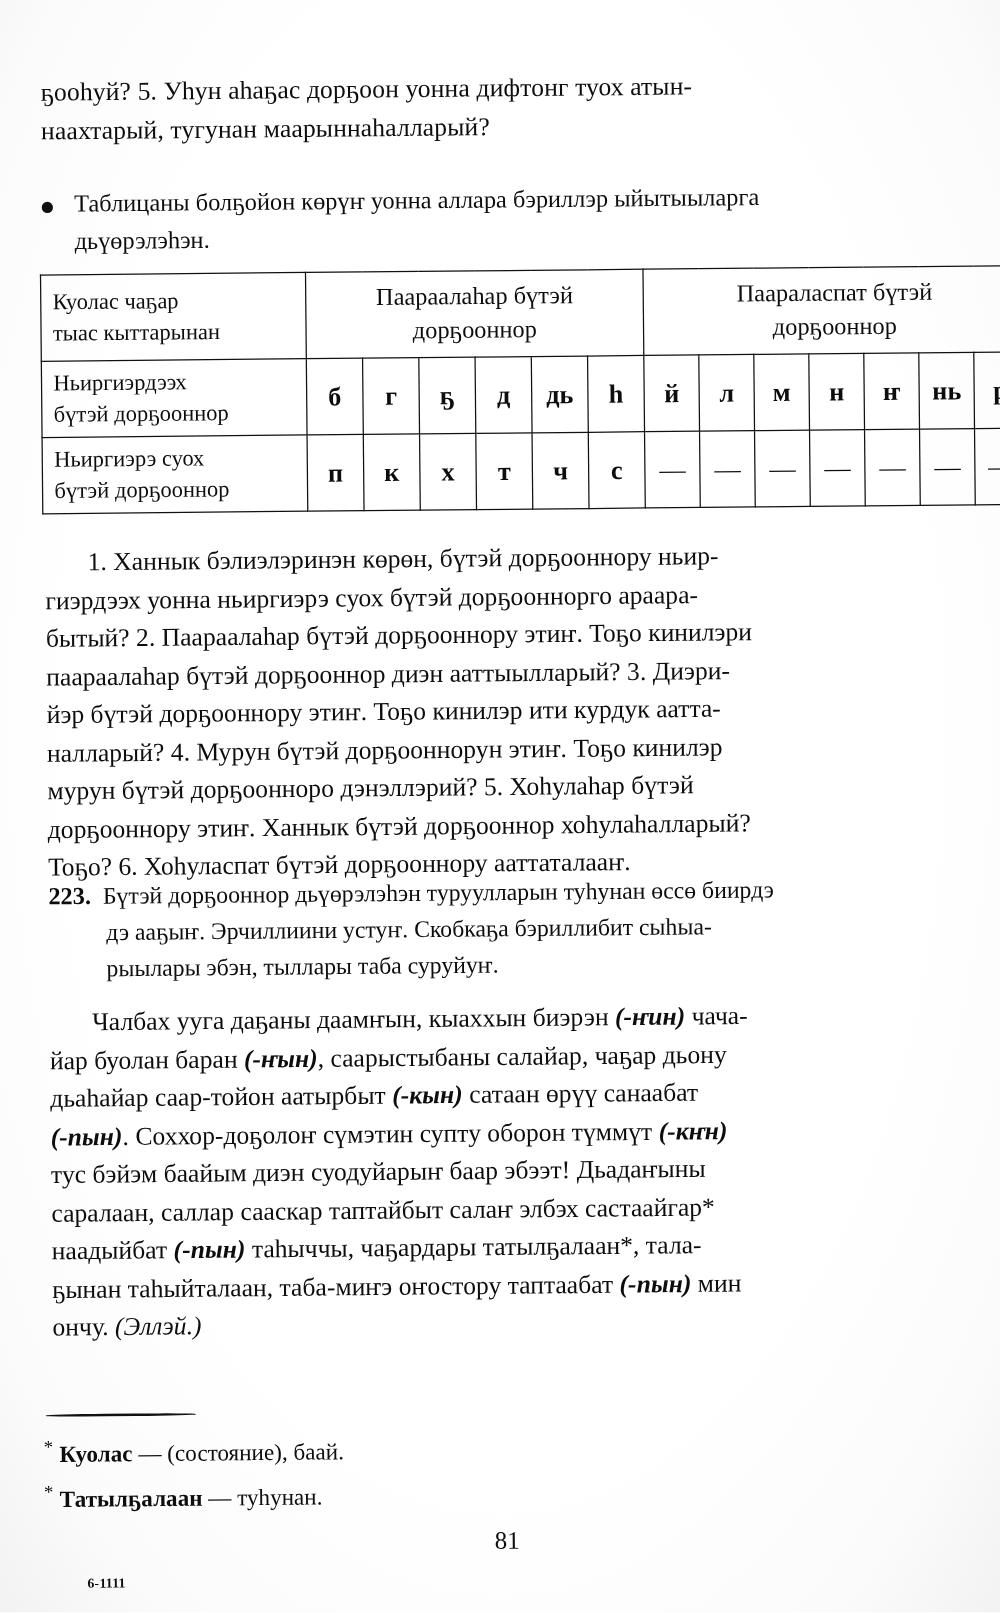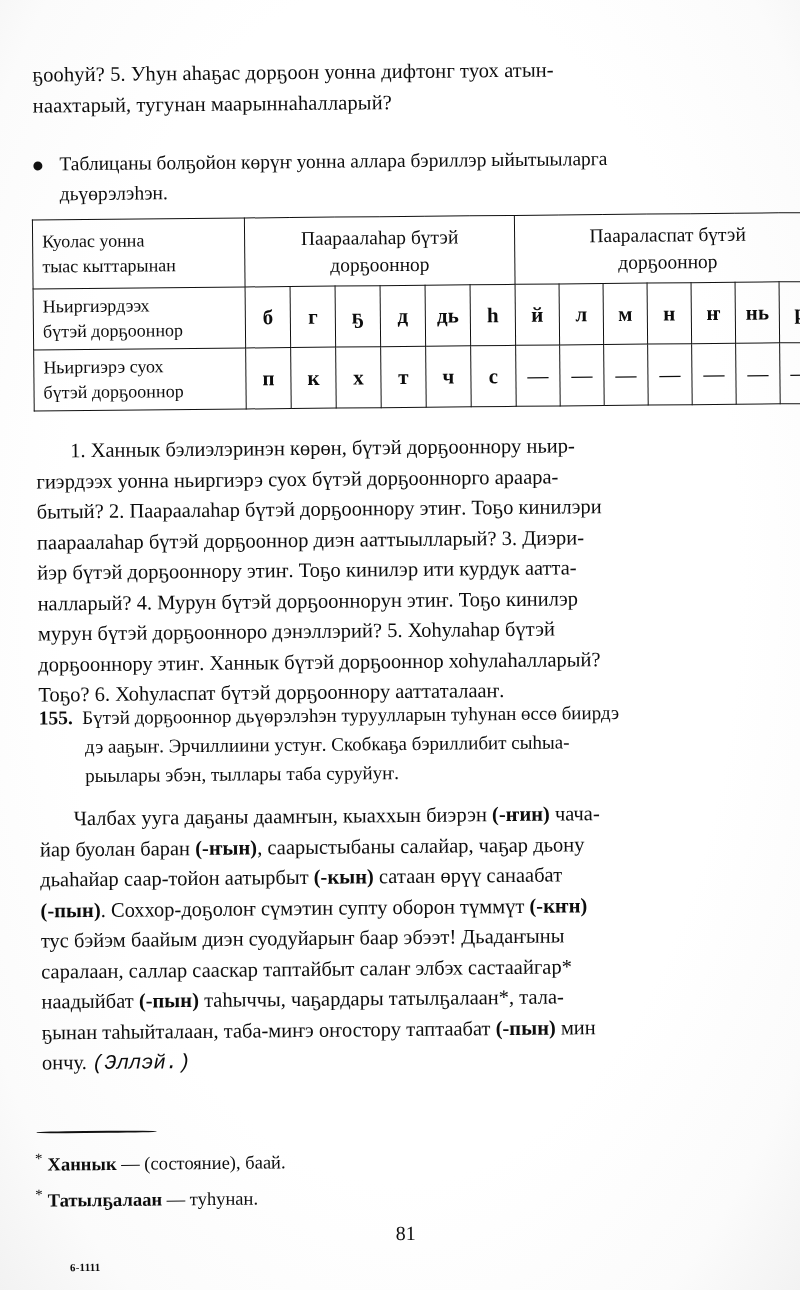--- a/index.html
+++ b/index.html
@@ -147,22 +147,22 @@
   
   #body-text {
     left: 38px;
     top: 800px;
     width: 726px;
     font-size: 20.5px;
     line-height: 30.5px;
   }
   #body-text .ln { display: block; white-space: nowrap; }
   #body-text .ln.j { display: flex; justify-content: space-between; }
-  #body-text i, #body-text .it { font-style: italic; font-family: Liberation Mono, monospace; }
-  #body-text .bi { font-weight: bold; }
+  #body-text i, #body-text .it { font-style: italic; }
+  #body-text .bi { font-style: italic; font-weight: bold; }
 
   
   #fn-rule {
     left: 32px;
     top: 1128px;
     width: 120px;
     height: 2px;
     background: #111;
     border-radius: 40%;
   }
@@ -232,21 +232,21 @@
           <col style="width:44px">
           <col style="width:44px">
         <col style="width:44px">
           <col style="width:44px">
           <col style="width:44px">
         <col style="width:42px">
       </colgroup>
       <tbody>
           <tr class="hdr-h">
         <td class="rowhdr" rowspan="1">
-          <span>Куолас уонна</span><br>
+          <span>Куолас чаҕар</span><br>
           <span>тыас кыттарынан</span>
         </td>
         <td class="grouphdr" colspan="6">
           <span>Паараалаһар бүтэй</span><br>
           <span>дорҕооннор</span>
         </td>
         <td class="grouphdr" colspan="7">
           <span>Паараласпат бүтэй</span><br>
           <span>дорҕооннор</span>
         </td>
@@ -316,21 +316,21 @@
         <span>мурун бүтэй дорҕоонноро дэнэллэрий? 5. Хоһулаһар бүтэй</span>
       </span>
     <span class="ln j">
         <span>дорҕооннору этиҥ. Ханнык бүтэй дорҕооннор хоһулаһалларый?</span>
       </span>
     <span class="ln"><span>Тоҕо? 6. Хоһуласпат бүтэй дорҕооннору ааттаталааҥ.</span></span>
   </div>
 
   <div class="blk" id="ex155">
     <span class="ln j">
-      <span><span class="num">155.</span>&nbsp;&nbsp;<span>Бүтэй дорҕооннор дьүөрэлэһэн туруулларын туһунан өссө биирдэ</span></span>
+      <span><span class="num">223.</span>&nbsp;&nbsp;<span>Бүтэй дорҕооннор дьүөрэлэһэн туруулларын туһунан өссө биирдэ</span></span>
     </span>
     <span class="ln j ind">
         <span>дэ ааҕыҥ. Эрчиллиини устуҥ. Скобкаҕа бэриллибит сыһыа-</span>
       </span>
     <span class="ln ind"><span>рыылары эбэн, тыллары таба суруйуҥ.</span></span>
   </div>
 
   <div class="blk" id="body-text">
     <span class="ln j" style="padding-left:34px">
         <span>Чалбах ууга даҕаны даамҥын, кыаххын биэрэн <span class="bi">(-ҥин)</span> чача-</span>
@@ -356,21 +356,21 @@
     <span class="ln j">
         <span>ҕынан таһыйталаан, таба-миҥэ оҥостору таптаабат <span class="bi">(-пын)</span> мин</span>
       </span>
     <span class="ln"><span>ончу. <span class="it">(Эллэй.)</span></span></span>
   </div>
 
   <div class="blk" id="fn-rule"></div>
 
   <div class="blk" id="footnotes">
     <span class="fn">
-      <span class="star">*</span><b>Ханнык</b>&nbsp;<span>—</span>&nbsp;<span>(состояние), баай.</span>
+      <span class="star">*</span><b>Куолас</b>&nbsp;<span>—</span>&nbsp;<span>(состояние), баай.</span>
     </span>
     <span class="fn">
       <span class="star">*</span><b>Татылҕалаан</b>&nbsp;<span>—</span>&nbsp;<span>туһунан.</span>
     </span>
   </div>
 
   <div class="blk" id="page-number">81</div>
 
   <div class="blk" id="signature">6-1111</div>
 

